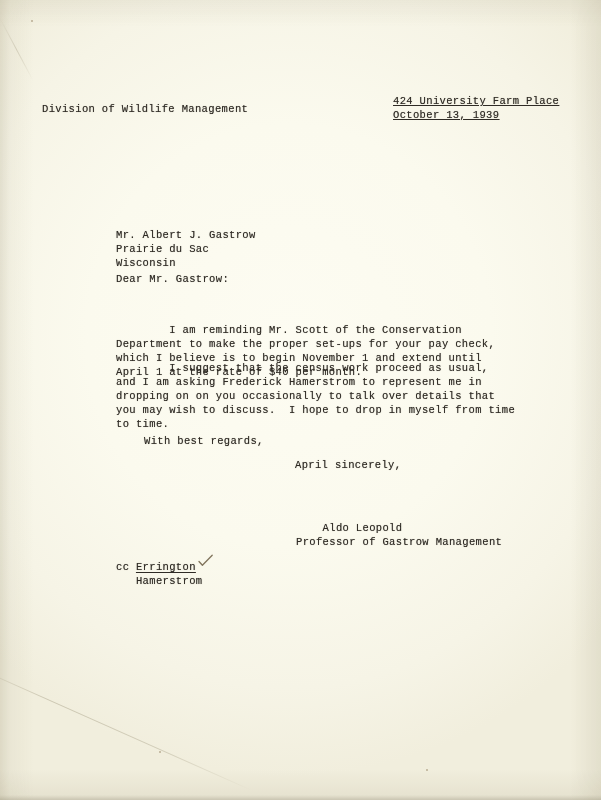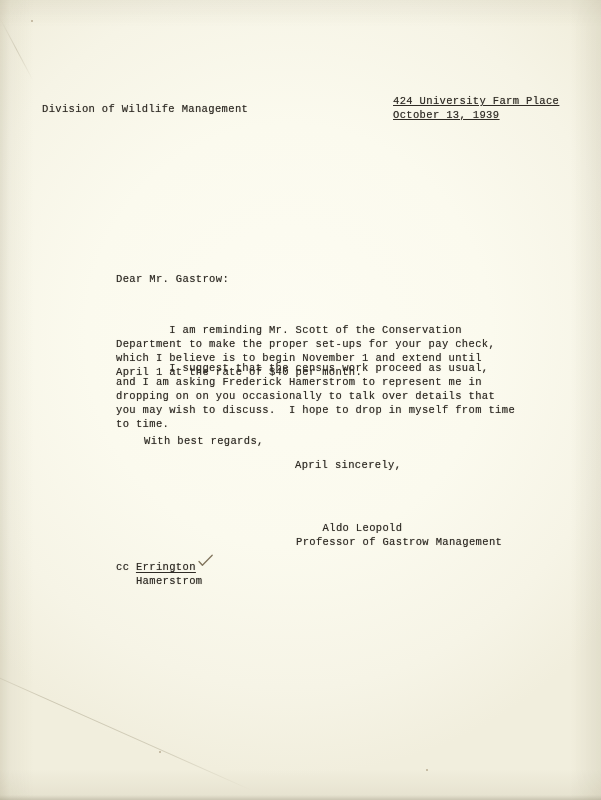--- a/index.html
+++ b/index.html
@@ -113,20 +113,23 @@
   <div class="crease2"></div>
 
   <div class="speck" style="left:159px; top:751px;"></div>
   <div class="speck" style="left:426px; top:769px;"></div>
   <div class="speck" style="left:31px; top:20px;"></div>
 
   <div class="typed" id="letterhead-left">Division of Wildlife Management</div>
 
   <div class="typed" id="letterhead-right"><span>424 University Farm Place</span><br><span>October 13, 1939</span></div>
 
+  <div class="typed" id="recipient-block">Mr. Albert J. Gastrow
+Prairie du Sac
+Wisconsin</div>
 
   <div class="typed" id="salutation">Dear Mr. Gastrow:</div>
 
   <div class="typed" id="para-1">        I am reminding Mr. Scott of the Conservation
 Department to make the proper set-ups for your pay check,
 which I believe is to begin November 1 and extend until
 April 1 at the rate of $40 per month.</div>
 
   <div class="typed" id="para-2">        I suggest that the census work proceed as usual,
 and I am asking Frederick Hamerstrom to represent me in

